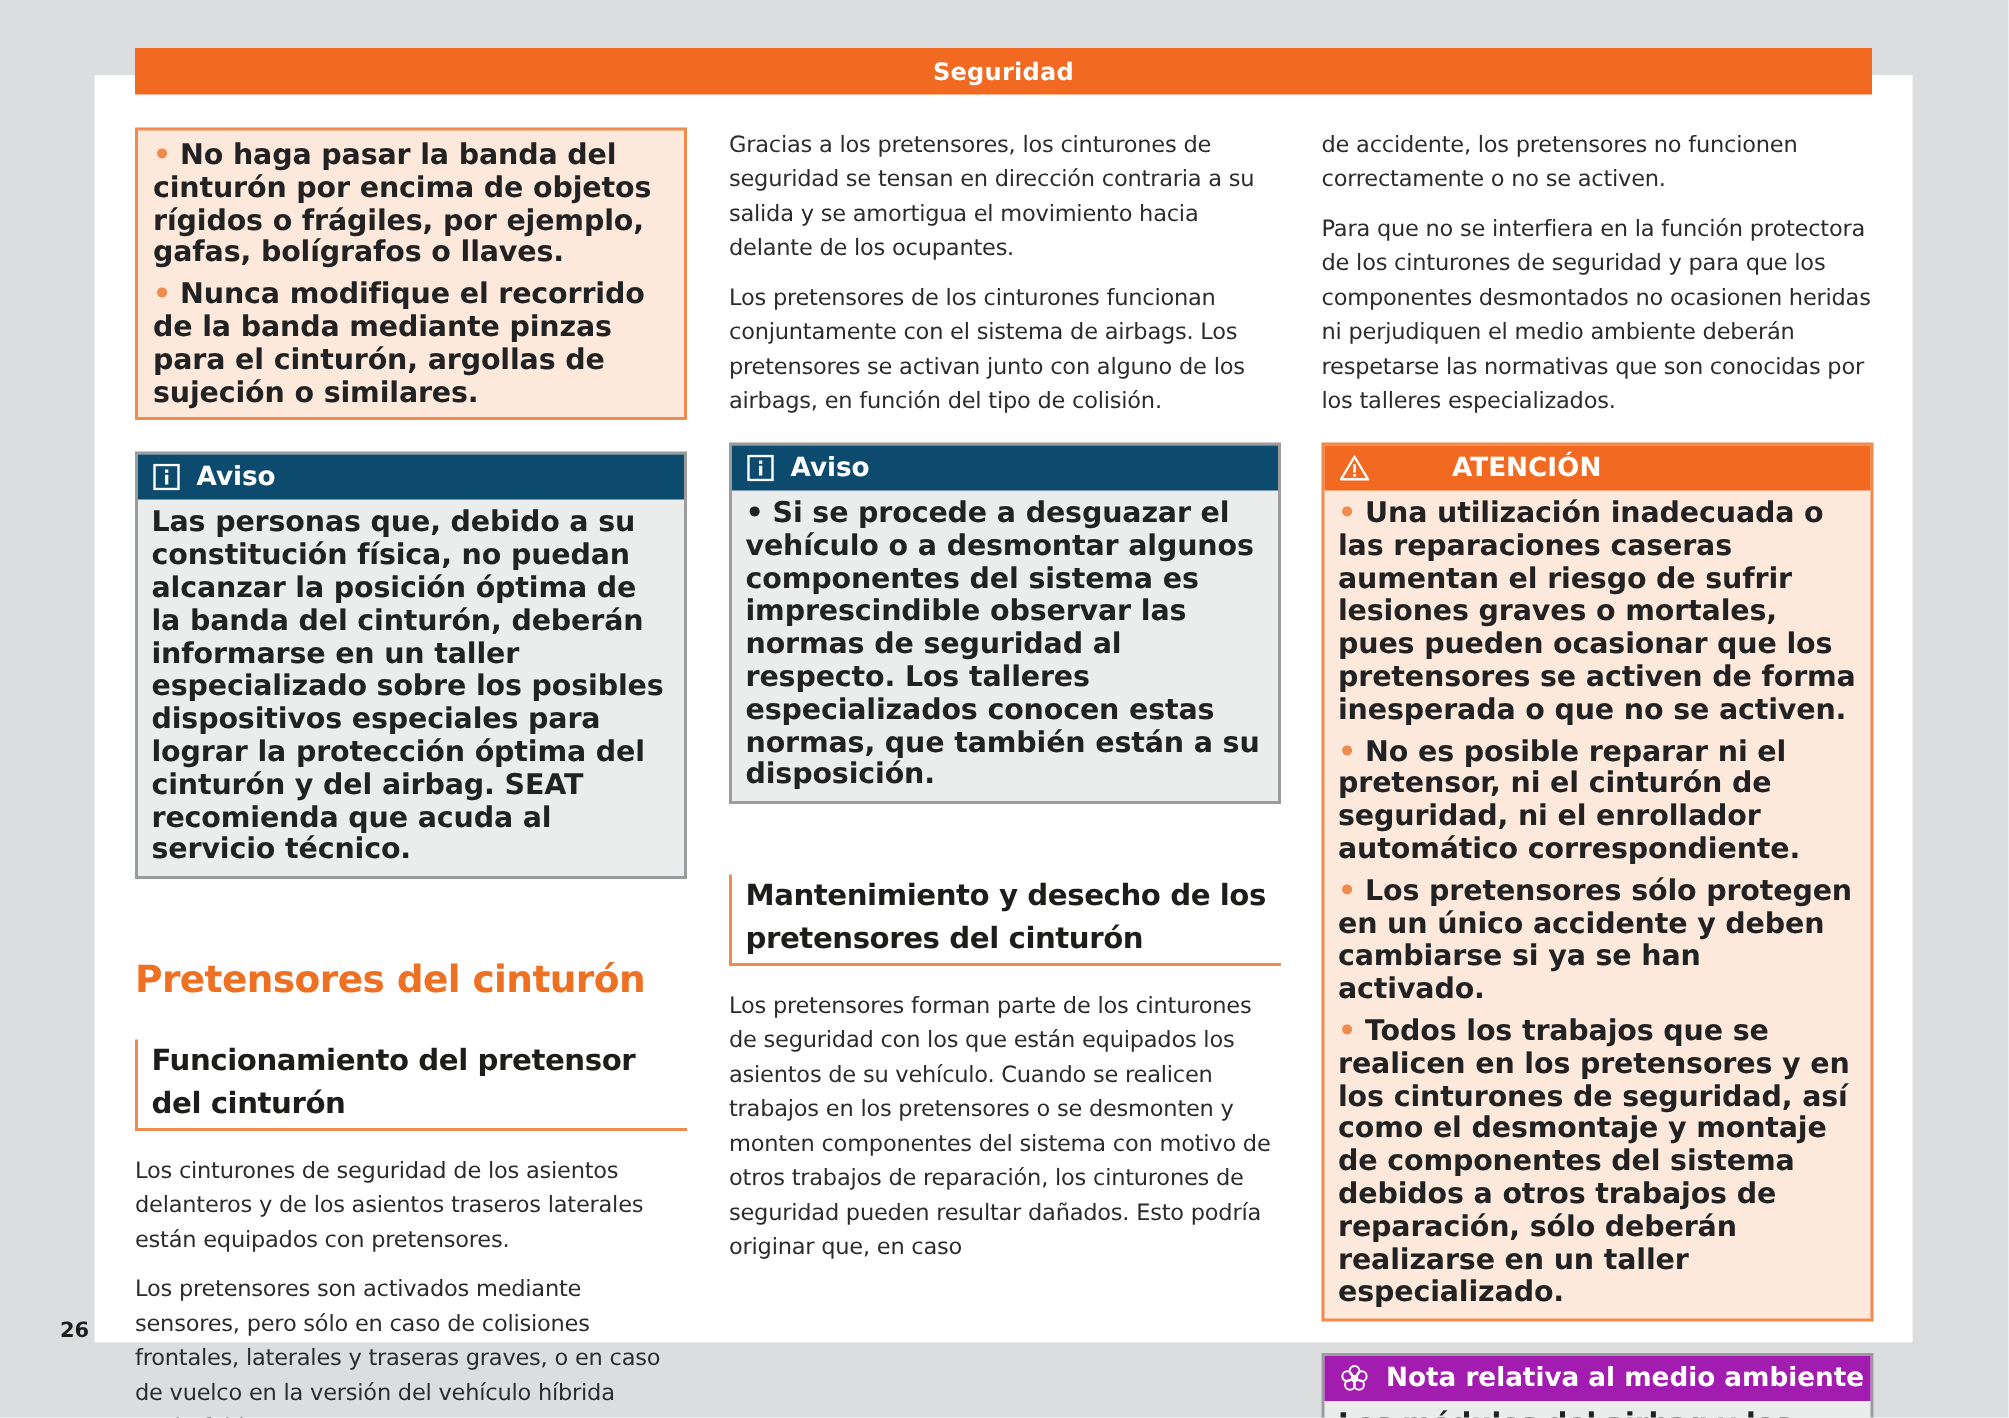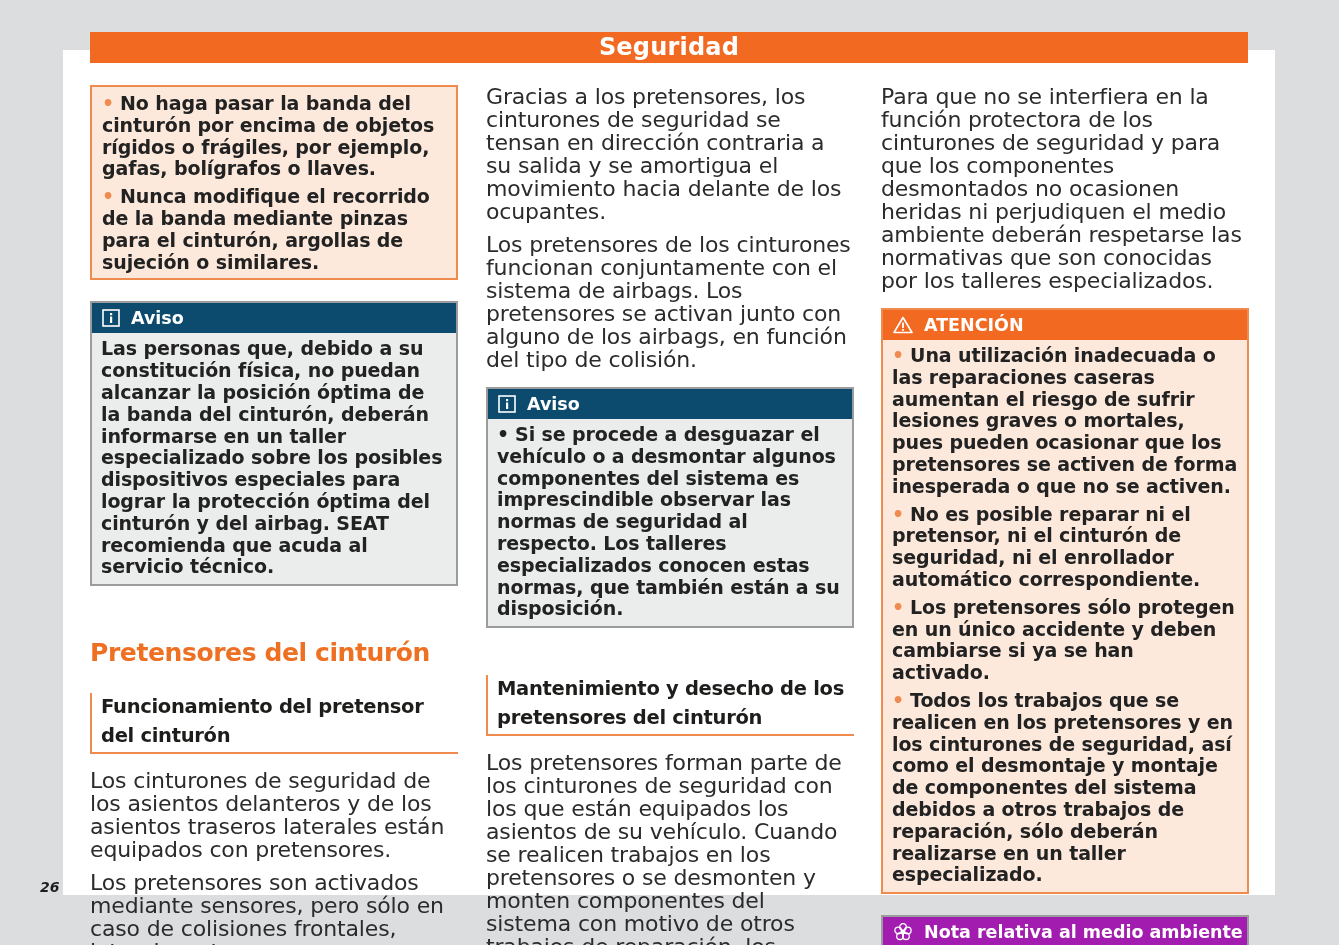--- a/index.html
+++ b/index.html
@@ -17,45 +17,44 @@
     width: 1212px; height: 845px;
     background: #ffffff;
   }
   .header-bar {
     position: absolute;
     left: 90px; top: 32px;
     width: 1158px; height: 31px;
     background: #f26a21;
     color: #ffffff;
     font-weight: bold;
-    font-size: 24px;
+    font-size: 16px;
     line-height: 31px;
     text-align: center;
     letter-spacing: 0.2px;
   }
   .page-number {
     position: absolute;
     left: 40px; top: 879px;
     font-size: 14px;
     font-weight: bold;
     color: #1d1d1b;
-    font-style: italic;
   }
   .col {
     position: absolute;
     top: 85px;
     width: 368px;
   }
   .col1 { left: 90px; }
   .col2 { left: 486px; }
   .col3 { left: 881px; }
 
   p.body {
     margin: 0 0 10px 0;
-    font-size: 22px;
+    font-size: 15px;
     line-height: 23px;
     color: #2b2b2b;
     letter-spacing: -0.15px;
   }
 
   .box {
     box-sizing: border-box;
     width: 368px;
   }
   .box-orange {
@@ -72,21 +71,21 @@
     line-height: 30px;
     color: #ffffff;
     font-weight: bold;
     font-size: 17.5px;
     padding-left: 10px;
     display: flex;
     align-items: center;
   }
   .box-head.grey { background: #0c4a6e; }
   .box-head.dark { background: #a21caf; }
-  .box-head.orange { background: #f26a21; }
+  .box-head.orange { background: #f26a21; gap: 44px; }
   .box-head .icon {
     display: inline-flex;
     align-items: center;
     justify-content: center;
     margin-right: 11px;
   }
   .box-body { padding: 5px 9px 6px 9px; }
   .bt {
     margin: 0;
     font-size: 19px;
@@ -181,20 +180,21 @@
   </div>
 
   <h2 class="sub" style="margin-top:47px;">Mantenimiento y desecho de los pretensores del cinturón</h2>
 
   <div style="margin-top:15px;">
     <p class="body">Los pretensores forman parte de los cinturones de seguridad con los que están equipados los asientos de su vehículo. Cuando se realicen trabajos en los pretensores o se desmonten y monten componentes del sistema con motivo de otros trabajos de reparación, los cinturones de seguridad pueden resultar dañados. Esto podría originar que, en caso</p>
   </div>
 </div>
 
 <div class="col col3">
+  <p class="body">de accidente, los pretensores no funcionen correctamente o no se activen.</p>
   <p class="body">Para que no se interfiera en la función protectora de los cinturones de seguridad y para que los componentes desmontados no ocasionen heridas ni perjudiquen el medio ambiente deberán respetarse las normativas que son conocidas por los talleres especializados.</p>
 
   <div class="box box-orange" style="margin-top:16px; padding:0;">
     <div class="box-head orange">
       <span class="icon">
         <svg width="20" height="18" viewBox="0 0 20 18">
             <path d="M10 1.5 L19 16.5 L1 16.5 Z" fill="none" stroke="#fff" stroke-width="1.6" stroke-linejoin="round"></path>
             <rect x="9.1" y="6.5" width="1.8" height="5.5" fill="#fff"></rect>
             <rect x="9.1" y="13" width="1.8" height="1.8" fill="#fff"></rect>
           </svg>

